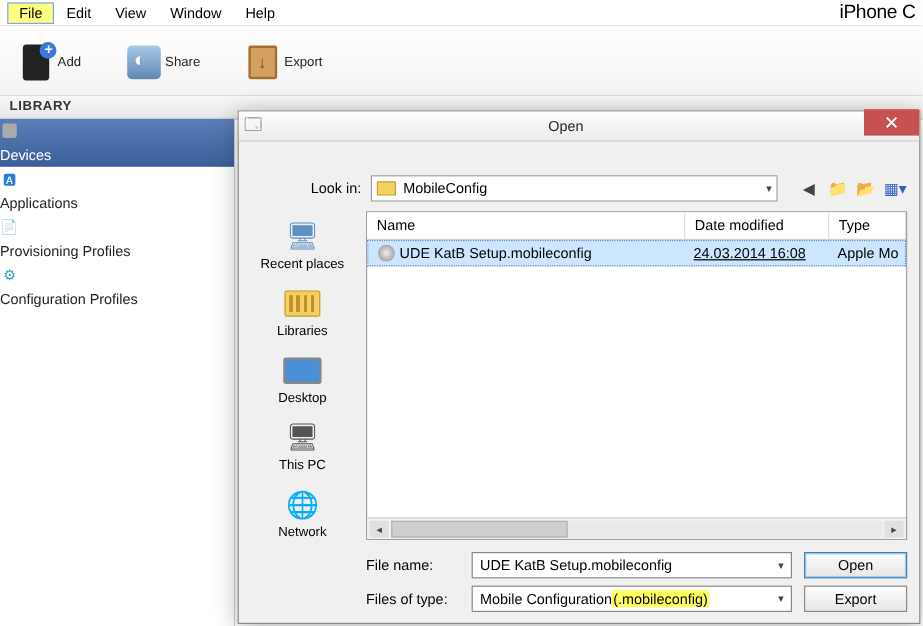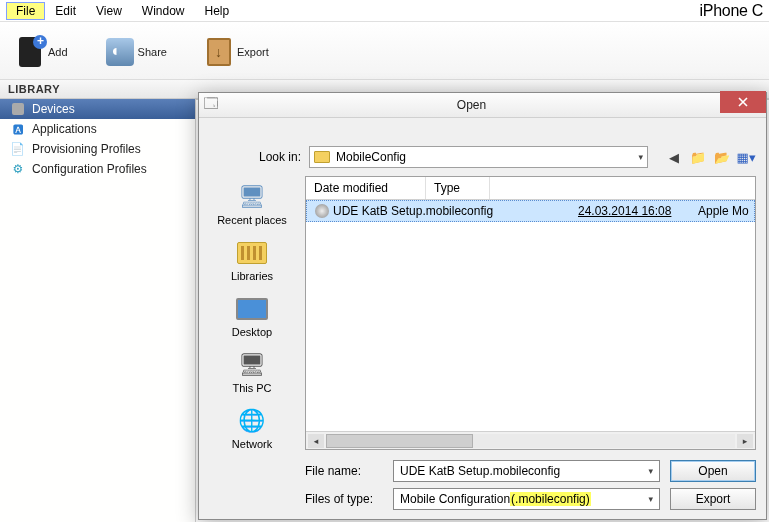--- a/index.html
+++ b/index.html
@@ -23,21 +23,21 @@
 .shareicon::after { content: "◐"; color: #fff; font-size: 16px; position: absolute; top: 4px; left: 6px; }
 .exporticon { width: 24px; height: 28px; background: #d4a060; border: 2px solid #a07030; border-radius: 2px; position: relative; }
 .exporticon::after { content: "↓"; color: #704a18; font-size: 14px; position: absolute; top: 4px; left: 6px; font-weight: bold; }
 
 
 .lib-header { background: linear-gradient(#f8f8f8, #e8e8e8); border-bottom: 1px solid #ccc; padding: 3px 8px; font-size: 11px; font-weight: bold; letter-spacing: 0.5px; color: #333; }
 
 
 .body-split { display: flex; height: calc(100% - 98px); }
 .sidebar { width: 196px; background: #fffffe; border-right: 1px solid #d0d0d0; }
-.side-item { display: flex; align-items: center; gap: 6px; padding: 3px 10px; font-size: 12px; color: #222; }
+.side-item { display: flex; gap: 6px; padding: 3px 0; font-size: 12px; color: #222; flex-direction: column; }
 .side-item.selected { background: linear-gradient(#5a7fb8, #3a5f98); color: #fff; }
 .side-icon { width: 16px; height: 14px; display: inline-flex; align-items: center; justify-content: center; font-size: 12px; }
 .devices-ico { background: #aaa; border-radius: 2px; width: 12px; height: 12px; }
 .apps-ico { color: #2a7dd2; }
 .prov-ico { color: #d88020; }
 .conf-ico { color: #30a0c0; }
 
 .main-area { flex: 1; background: #fff; border-top: 1px solid #ccc; }
 
 
@@ -214,20 +214,21 @@
           <span>This PC</span>
         </div>
         <div class="place">
           <div class="place-icon ico-net">🌐</div>
           <span>Network</span>
         </div>
       </div>
 
       <div class="file-list">
         <div class="list-header">
+          <div class="col col-name">Name</div>
           <div class="col col-date">Date modified</div>
           <div class="col col-type">Type</div>
         </div>
         <div class="list-rows">
           <div class="file-row">
             <div class="cell cell-name">
               <span class="file-glyph"></span>
               <span>UDE KatB  Setup.mobileconfig</span>
             </div>
             <div class="cell cell-date">24.03.2014 16:08</div>

